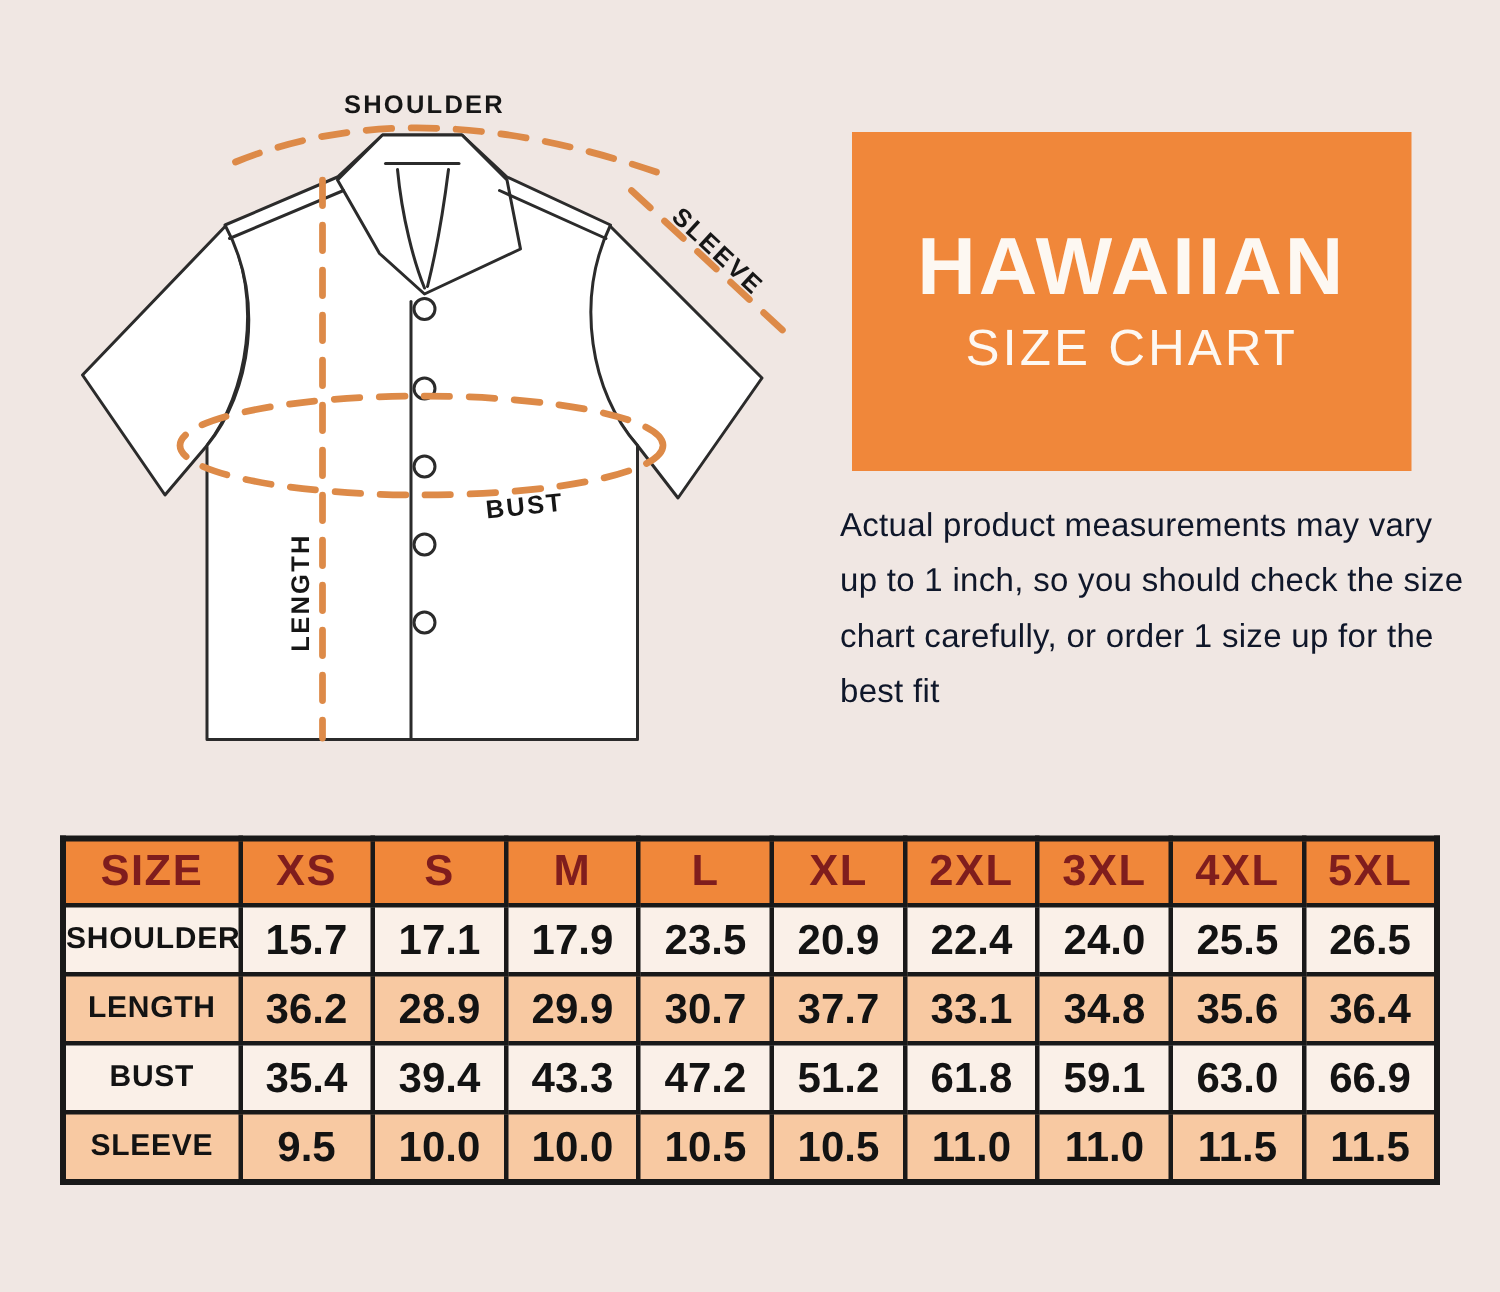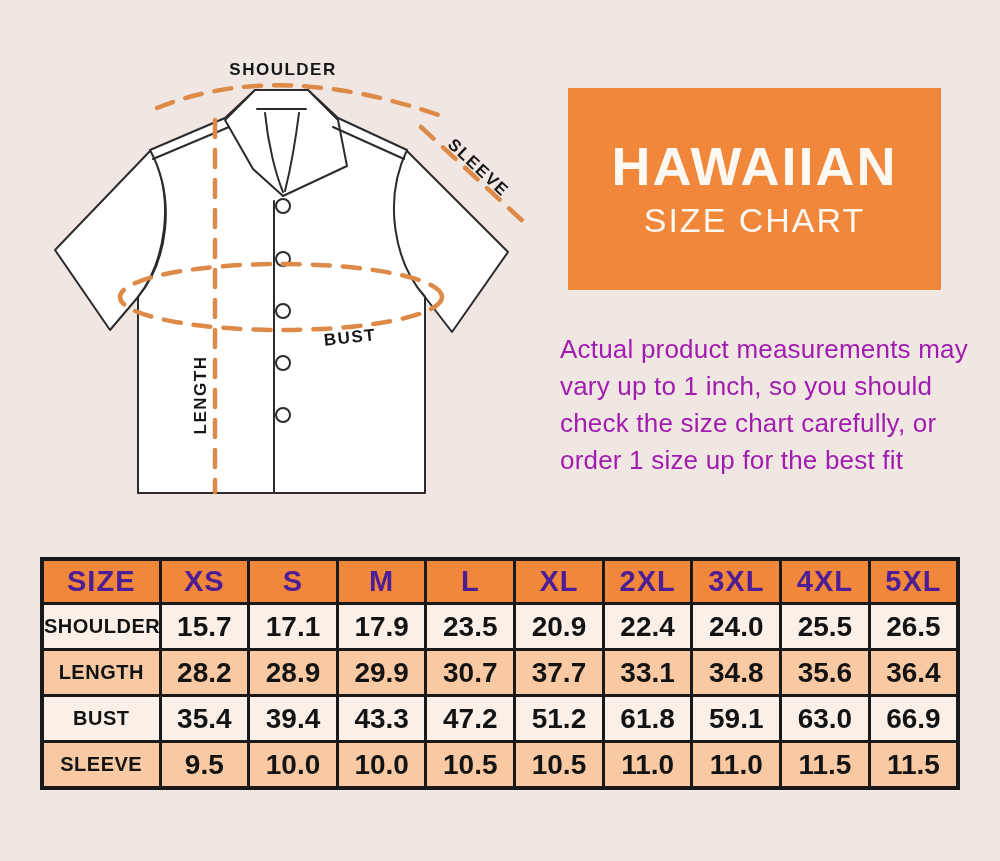--- a/index.html
+++ b/index.html
@@ -19,51 +19,51 @@
     position:absolute;color:#161616;font-weight:bold;
     font-size:17px;letter-spacing:1.5px;white-space:nowrap;
   }
   #shoulder-label{left:178px;top:60px;width:210px;text-align:center;}
   #sleeve-label{left:428px;top:158px;width:100px;text-align:center;transform:rotate(43deg);}
   #bust-label{left:320px;top:328px;width:60px;text-align:center;transform:rotate(-6deg);}
   #length-label{left:151px;top:385px;width:100px;text-align:center;transform:rotate(-90deg);transform-origin:50% 50%;}
 
   
   #title-box{
-    left:568px;top:88px;width:373px;height:202px;
+    left:568px;top:88px;width:373px;height:226px;
     background:#f0873a;color:#fdf8f2;
     display:flex;flex-direction:column;align-items:center;justify-content:center;
     text-align:center;
   }
   #title-line1{font-size:54px;font-weight:bold;letter-spacing:2px;line-height:58px;}
   #title-line2{font-size:54px;font-weight:bold;letter-spacing:2px;line-height:58px;}
   #title-line3{font-size:34px;font-weight:normal;letter-spacing:2px;line-height:42px;margin-top:4px;}
   #title-line4{font-size:26px;font-weight:bold;letter-spacing:1px;line-height:32px;}
 
   
   #description{
     left:560px;top:331px;width:420px;
-    font-size:26px;line-height:37px;color:#a21caf;letter-spacing:0.2px;
+    font-size:22px;line-height:37px;color:#0f172a;letter-spacing:0.2px;
   }
 
   
   #size-table{
     left:40px;top:557px;width:920px;
     border-collapse:collapse;table-layout:fixed;
     background:#faf0e8;
     border:4px solid #191919;
   }
   #size-table th, #size-table td{
     border:3px solid #191919;
     text-align:center;vertical-align:middle;
     padding:0;
   }
   #size-table col.first{width:118px;}
   #size-table th{
-    background:#f0873a;color:#4c1d95;
+    background:#f0873a;color:#7f1d1d;
     font-size:29px;font-weight:bold;letter-spacing:1px;
     height:41px;
   }
   #size-table td{height:43px;font-weight:bold;color:#131313;}
   #size-table td.row-label{font-size:20px;letter-spacing:0.5px;}
   #size-table td.value{font-size:28px;}
   #size-table tr.even td{background:#faf0e8;}
   #size-table tr.odd td{background:#f8c9a2;}
 </style>
 </head>
@@ -158,21 +158,21 @@
         <td class="value">17.9</td>
         <td class="value">23.5</td>
         <td class="value">20.9</td>
         <td class="value">22.4</td>
         <td class="value">24.0</td>
         <td class="value">25.5</td>
         <td class="value">26.5</td>
       </tr>
       <tr class="odd">
         <td class="row-label">LENGTH</td>
-        <td class="value">28.2</td>
+        <td class="value">36.2</td>
         <td class="value">28.9</td>
         <td class="value">29.9</td>
         <td class="value">30.7</td>
         <td class="value">37.7</td>
         <td class="value">33.1</td>
         <td class="value">34.8</td>
         <td class="value">35.6</td>
         <td class="value">36.4</td>
       </tr>
       <tr class="even">

